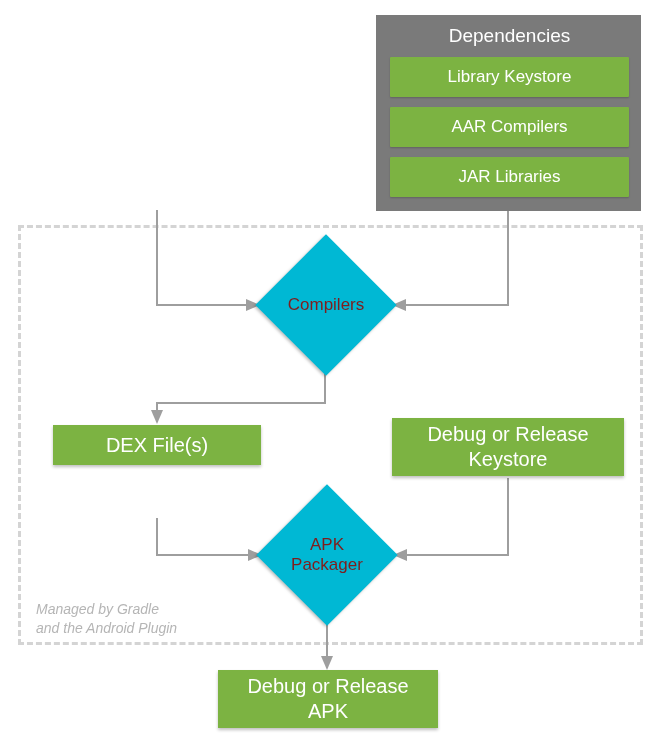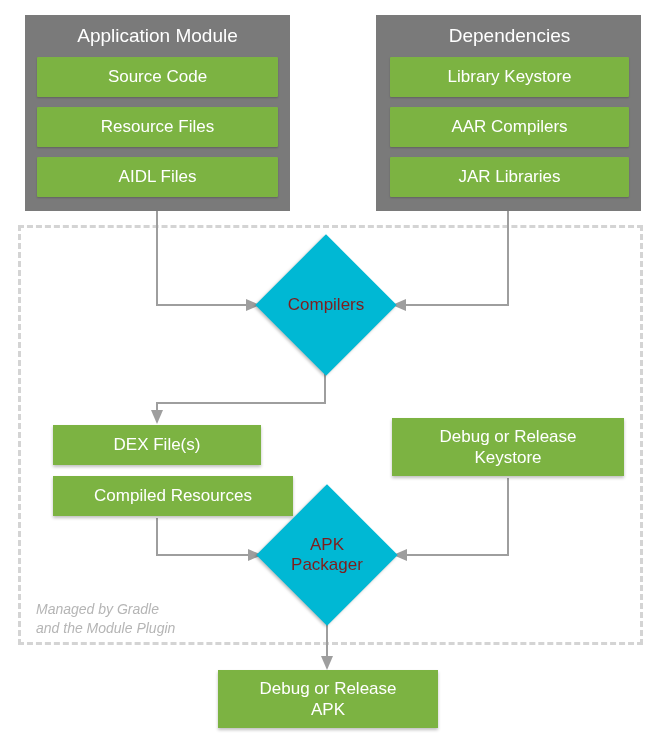--- a/index.html
+++ b/index.html
@@ -43,21 +43,21 @@
     margin-bottom: 10px;
     font-weight: 400;
     border-radius: 1px;
     box-shadow: 0 1px 2px rgba(0,0,0,0.2);
   }
   .green-btn:last-child { margin-bottom: 0; }
   .abs-green {
     position: absolute;
     background: #7cb342;
     color: #fff;
-    font-size: 17px;
+    font-size: 20px;
     text-align: center;
     display: flex;
     align-items: center;
     justify-content: center;
     line-height: 1.25;
     box-shadow: 0 2px 3px rgba(0,0,0,0.25);
     padding: 4px;
   }
   .diamond-wrap {
     position: absolute;
@@ -121,51 +121,44 @@
       <path d="M325,373 L325,403 L157,403 L157,422" marker-end="url(#arrow)"></path>
 
       <path d="M157,518 L157,555 L260,555" marker-end="url(#arrow)"></path>
 
       <path d="M508,478 L508,555 L395,555" marker-end="url(#arrow)"></path>
 
       <path d="M327,622 L327,668" marker-end="url(#arrow)"></path>
     </g>
   </svg>
 
-  <div class="gray-box" style="left:25px; top:15px; width:265px;">
-    <div class="title">Application Module</div>
-    <div class="green-btn">Source Code</div>
-    <div class="green-btn">Resource Files</div>
-    <div class="green-btn">AIDL Files</div>
-  </div>
 
   <div class="gray-box" style="left:376px; top:15px; width:265px;padding-left:14px;">
     <div class="title">Dependencies</div>
     <div class="green-btn">Library Keystore</div>
     <div class="green-btn">AAR Compilers</div>
     <div class="green-btn">JAR Libraries</div>
   </div>
 
   <div class="diamond-wrap" style="left:276px; top:255px; width:100px; height:100px;">
     <div class="diamond"></div>
     <div class="diamond-label">Compilers</div>
   </div>
 
   <div class="abs-green" style="left:53px; top:425px; width:208px; height:40px;">DEX File(s)</div>
 
-  <div class="abs-green" style="left:53px; top:476px; width:240px; height:40px;">Compiled Resources</div>
 
   <div class="abs-green" style="left:392px; top:418px; width:232px; height:58px; white-space:pre-line;">Debug or Release
 Keystore</div>
 
   <div class="diamond-wrap" style="left:277px; top:505px; width:100px; height:100px;">
     <div class="diamond"></div>
     <div class="diamond-label" style="white-space:pre-line;">APK
 Packager</div>
   </div>
 
   <div class="managed-note" style="left:36px; top:600px; white-space:pre-line;">Managed by Gradle
-and the Module Plugin</div>
+and the Android Plugin</div>
 
   <div class="abs-green" style="left:218px; top:670px; width:220px; height:58px; white-space:pre-line;">Debug or Release
 APK</div>
 
 </div>
 
 </body></html>

